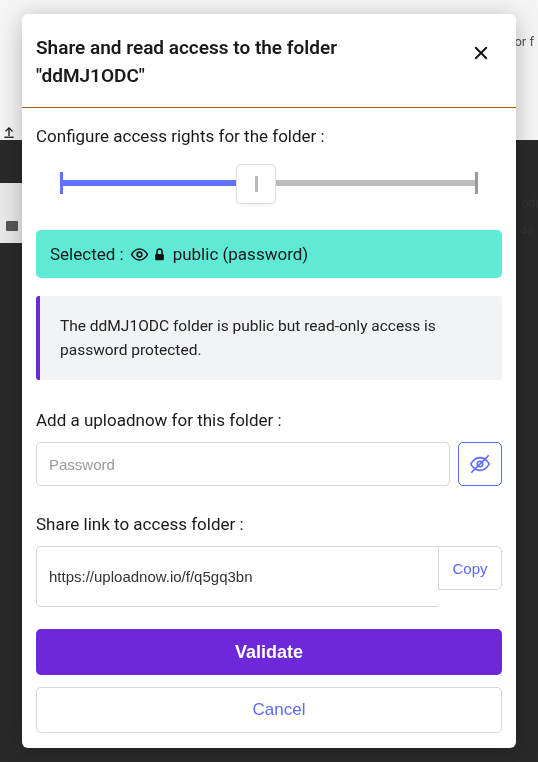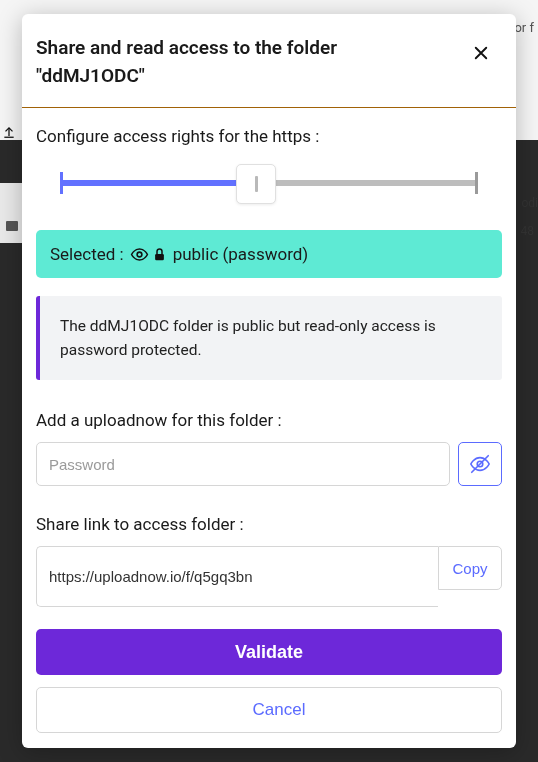--- a/index.html
+++ b/index.html
@@ -7,21 +7,21 @@
   body {
     font-family: -apple-system, BlinkMacSystemFont, "Segoe UI", Roboto, sans-serif;
     background: #2a2a2a;
     position: relative;
     overflow: hidden;
   }
   .bg-strip-top {
     position: absolute; top: 0; left: 0; right: 0; height: 140px;
     background: #f5f5f5;
   }
-  .bg-frag-or { position: absolute; top: 20px; right: 4px; color: #555; font-size: 13px; }
+  .bg-frag-or { position: absolute; top: 34px; right: 4px; color: #555; font-size: 13px; }
   .bg-frag-48 { position: absolute; top: 224px; right: 4px; color: #333; font-size: 12px; }
   .bg-frag-od { position: absolute; top: 196px; right: 0; color: #333; font-size: 12px; }
   .bg-arrow {
     position: absolute; top: 125px; left: 2px; font-size: 15px; color: #111;
   }
   .bg-strip-gray {
     position: absolute; top: 183px; left: 0; width: 22px; height: 60px;
     background: #e9e9e9;
   }
   .bg-dot {
@@ -167,21 +167,21 @@
     <button class="close-btn">
       <span>
         <svg width="18" height="18" viewBox="0 0 24 24" fill="none" stroke="#111" stroke-width="2.5" stroke-linecap="round">
             <path d="M5 5l14 14M19 5L5 19"></path>
           </svg>
       </span>
     </button>
   </div>
 
   <div class="modal-body">
-    <div class="section-label">Configure access rights for the https :</div>
+    <div class="section-label">Configure access rights for the folder :</div>
 
     <div class="slider-wrap">
       <div class="track-left"></div>
       <div class="track-right"></div>
       <div class="tick-left"></div>
       <div class="tick-right"></div>
       <div class="thumb">
         <div class="thumb-bar"></div>
       </div>
     </div>

